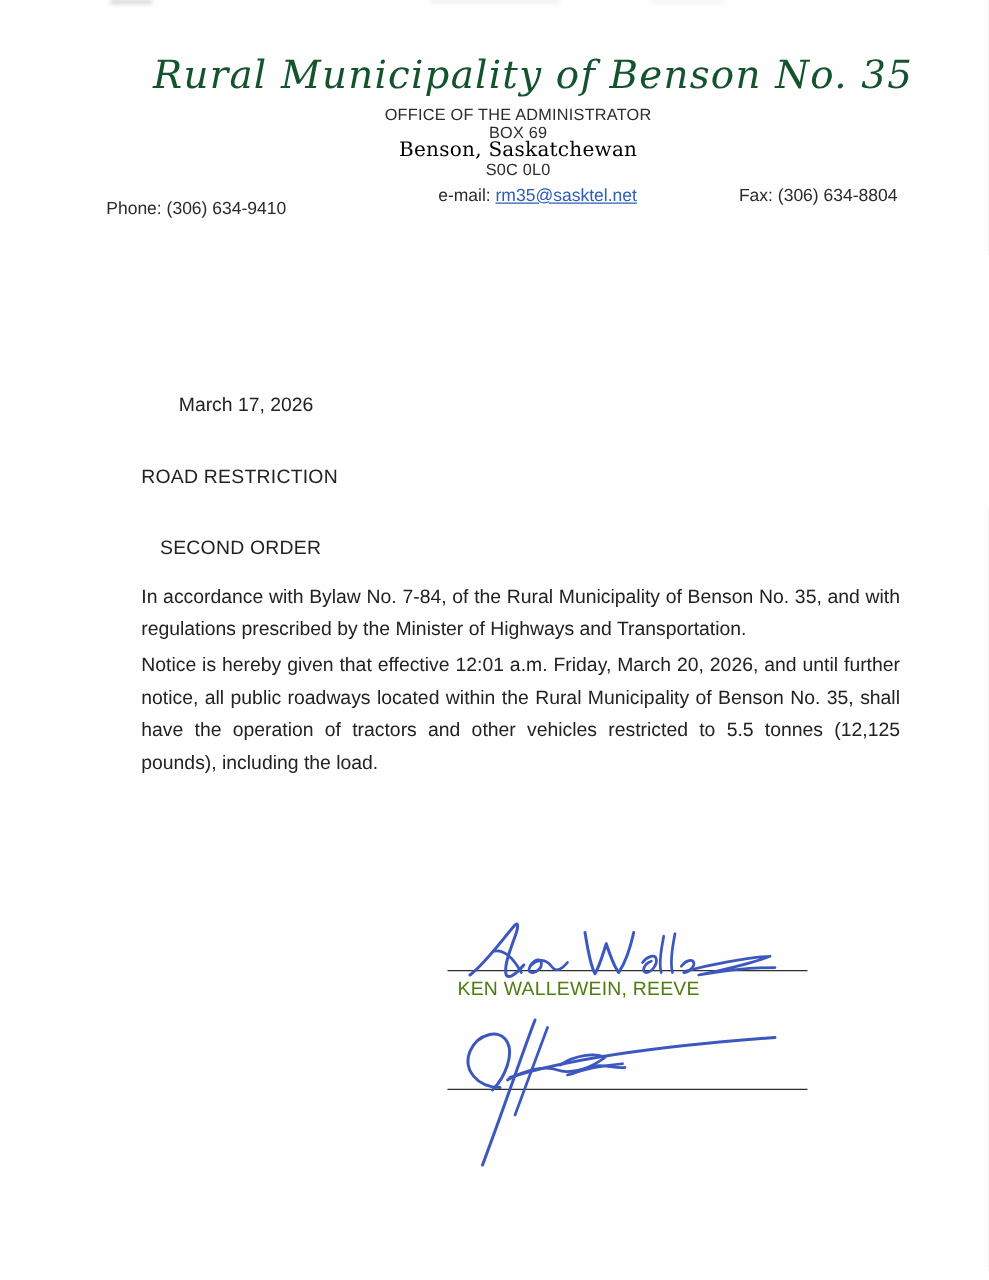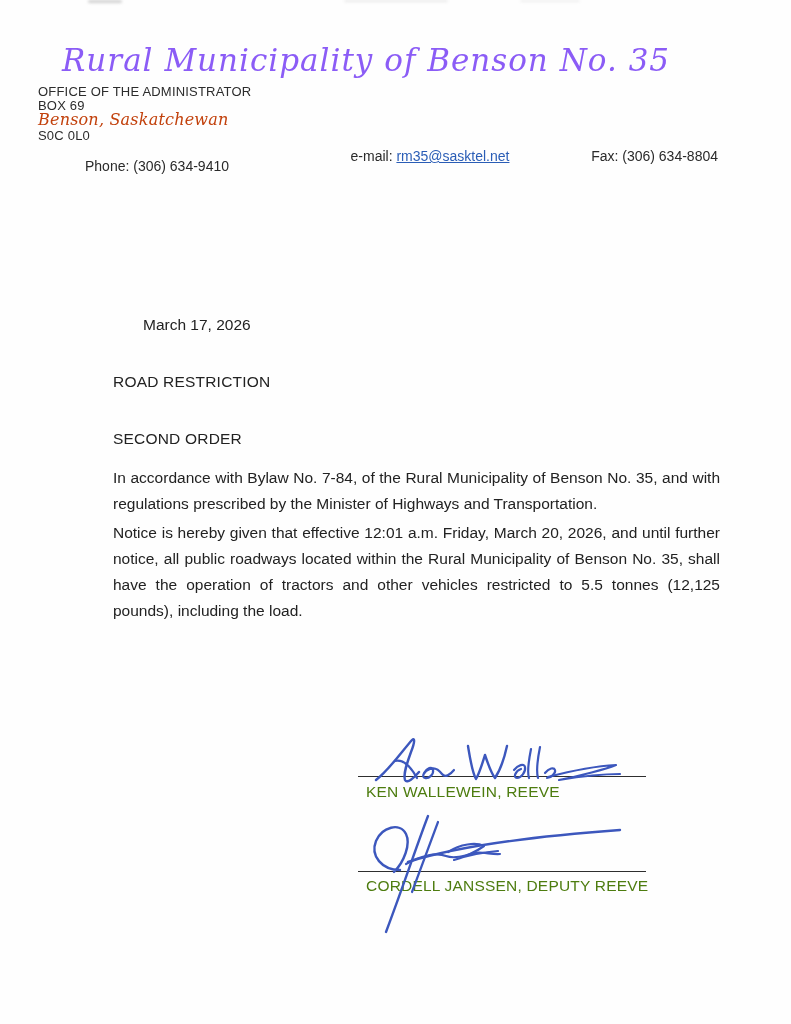--- a/index.html
+++ b/index.html
@@ -19,58 +19,57 @@
   
   .scan-smudge { position: absolute; background: rgba(90,90,90,.28); filter: blur(1.5px); border-radius: 2px; }
   .smudge-a { left: 88px; top: 0; width: 34px; height: 3px; }
   .smudge-b { left: 344px; top: 0; width: 104px; height: 2px; opacity: .5; }
   .smudge-c { left: 520px; top: 0; width: 60px; height: 2px; opacity: .35; }
 
   
   .org-title {
     position: absolute; top: 42px; left: 0; width: 100%;
     padding-left: 62px;
-    text-align: left;
+    text-align: center;
     font-family: "DejaVu Serif", serif;
     font-style: italic;
     font-size: 31px;
     letter-spacing: 1px;
-    color: #8b5cf6;
+    color: #14532d;
     white-space: nowrap;
   }
   .hdr-line {
     position: absolute; left: 0; width: 100%;
     padding-left: 38px;
-    text-align: left;
+    text-align: center;
     font-size: 13px;
     color: #2c2c2c;
     letter-spacing: .2px;
   }
   .office-line { top: 84px; }
   .box-line    { top: 98px; }
   .city-line   {
     top: 110px;
     font-family: "DejaVu Serif", serif;
-    font-style: italic;
     font-size: 16px;
-    color: #c2410c;
+    color: #000000;
   }
   .postal-line { top: 128px; }
 
   .contact-row { position: absolute; top: 148px; left: 0; width: 100%; height: 20px; font-size: 14px; color: #2a2a2a; }
   .phone-text { position: absolute; left: 85px; top: 10px; }
   .email-text { position: absolute; left: 330px; top: 0; width: 200px; text-align: center; white-space: nowrap; }
   .fax-text   { position: absolute; right: 73px; top: 0; }
   .email-link { color: var(--link-color, #2a5db6); text-decoration: underline; cursor: pointer; margin-top: 33px; }
 
   
   .body-text { font-size: 15.5px; color: #222; }
   .date-line     { position: absolute; left: 113px; top: 316px; margin-left: 30px; }
   .subject-line  { position: absolute; left: 113px; top: 373px; letter-spacing: .2px; }
-  .order-line    { position: absolute; left: 113px; top: 430px; letter-spacing: .2px; }
+  .order-line    { position: absolute; left: 128px; top: 430px; letter-spacing: .2px; }
   .para {
     position: absolute; left: 113px; width: 607px;
     text-align: justify;
     line-height: 26px;
   }
   .para-1 { top: 465px; }
   .para-2 { top: 520px; }
   .dated-line { position: absolute; left: 113px; top: 635px; }
 
   
@@ -135,15 +134,14 @@
 
   <svg class="sig-svg sig-2" width="312" height="126" viewBox="0 0 312 126">
     <path stroke-width="2.4" d="M52,56 C34,56 22,42 28,27 C34,13 52,8 58,20 C63,30 56,48 46,58"></path>
     <path stroke-width="2.4" d="M80,2 C70,28 56,70 38,118"></path>
     <path stroke-width="2.2" d="M90,8 C82,30 72,56 64,78"></path>
     <path stroke-width="2.2" d="M58,50 C72,42 88,38 98,42 C106,45 116,42 126,39 C134,37 144,41 152,40"></path>
     <path stroke-width="2.2" d="M100,38 C112,30 128,28 136,32 C128,38 114,44 106,46 C118,42 136,38 150,37"></path>
     <path stroke-width="2.4" d="M60,48 C110,32 190,22 272,16"></path>
   </svg>
   <div class="sig-rule rule-2"></div>
-  <div class="signer-name name-2">CORDELL JANSSEN, DEPUTY REEVE</div>
 
 </div>
 
 </body></html>

